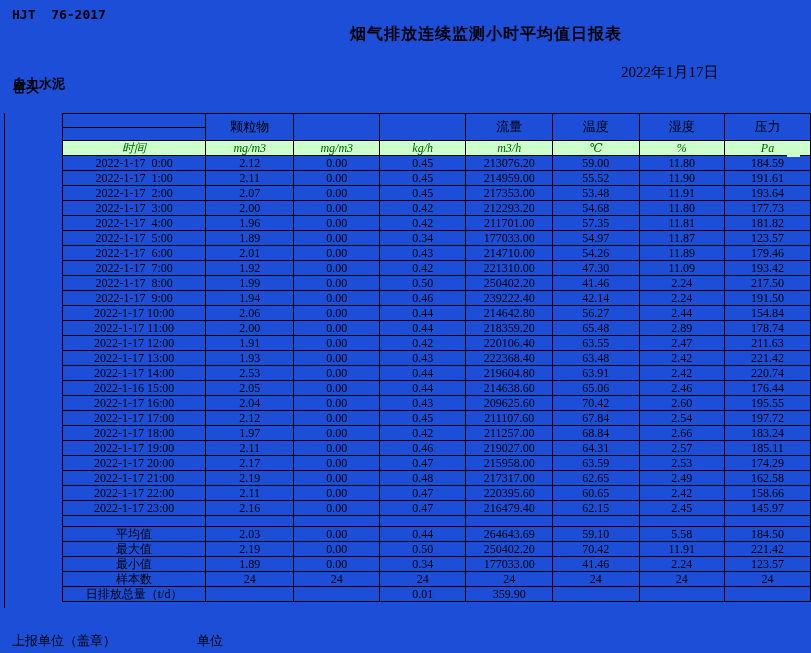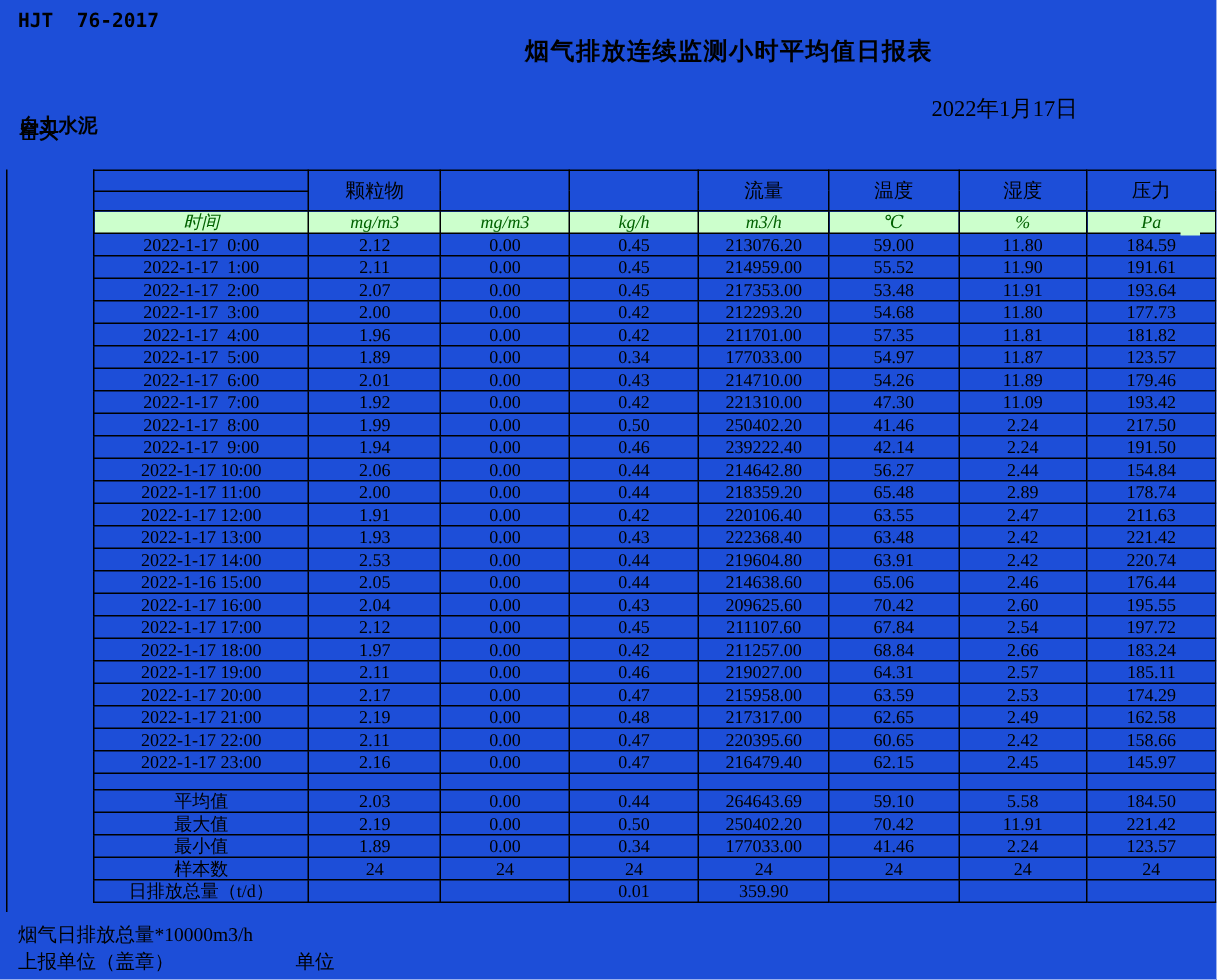--- a/index.html
+++ b/index.html
@@ -390,16 +390,15 @@
           <td>0.01</td>
           <td>359.90</td>
           <td></td>
           <td></td>
           <td></td>
         </tr>
       </tbody>
     </table>
   <div class="green-overhang"></div>
 
-  <div class="footnote">烟气日排放总量*10000m3/h</div>
   <div class="report-unit">上报单位（盖章）</div>
   <div class="unit-label">单位</div>
 </div>
 
 </body></html>

